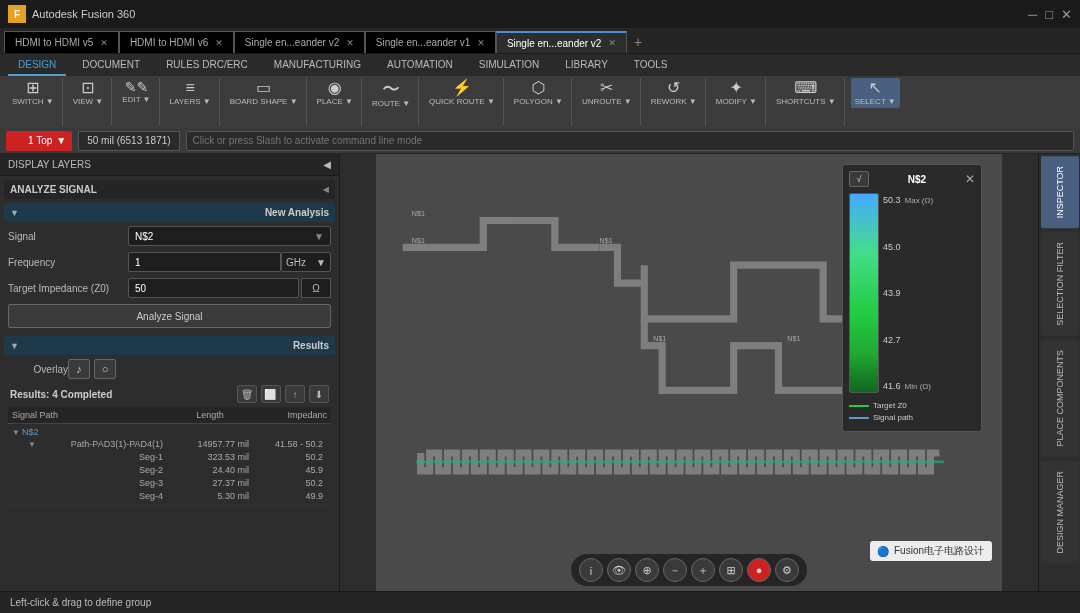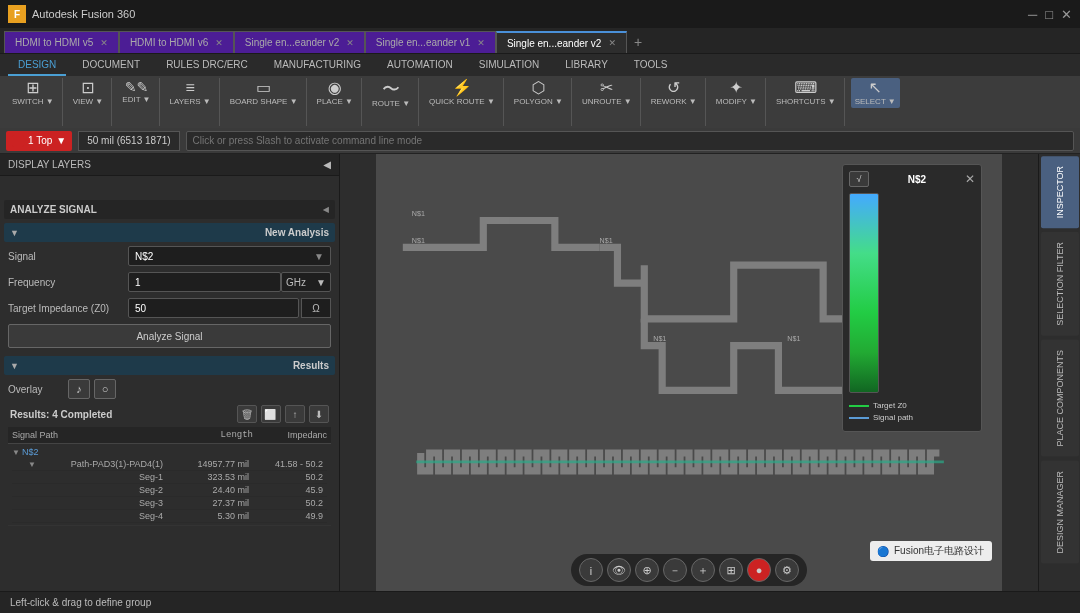--- a/index.html
+++ b/index.html
@@ -14,21 +14,21 @@
     #title-bar-logo { width: 18px; height: 18px; background: #e8a020; display: flex; align-items: center; justify-content: center; font-size: 10px; color: white; font-weight: bold; }
     #title-bar-title { font-size: 11px; color: #ccc; }
     #title-bar-controls { display: flex; gap: 8px; color: #999; font-size: 13px; cursor: pointer; }
 
     
     #tabs-row {
       height: 26px; background: #252525; display: flex; align-items: flex-end; padding: 0 4px;
       border-bottom: 1px solid #1a1a1a;
     }
     .tab {
-      height: 22px; padding: 0 10px; background: #4c1d95; color: #aaa; font-size: 10px;
+      height: 22px; padding: 0 10px; background: #000000; color: #aaa; font-size: 10px;
       display: flex; align-items: center; gap: 4px; border-top: 1px solid #555;
       border-left: 1px solid #555; border-right: 1px solid #555; cursor: pointer; white-space: nowrap;
     }
     .tab.active { background: #2d2d2d; color: #fff; border-top: 2px solid #4a90d9; }
     .tab-close { color: #888; font-size: 9px; margin-left: 3px; }
     .tab-add { height: 22px; width: 22px; background: transparent; color: #888; display: flex; align-items: center; justify-content: center; cursor: pointer; font-size: 14px; }
 
     
     #nav-tabs {
       height: 22px; background: #2a2a2a; display: flex; align-items: center; padding: 0 8px; gap: 6px;
@@ -84,21 +84,21 @@
 
     
     #left-panel {
       width: 340px; background: #2d2d2d; border-right: 1px solid #1a1a1a; display: flex; flex-direction: column;
       overflow: hidden;
     }
     #left-panel-header {
       height: 22px; background: #252525; display: flex; align-items: center; justify-content: space-between;
       padding: 0 8px; color: #bbb; font-size: 10px; border-bottom: 1px solid #1a1a1a;
     }
-    #left-panel-body { flex: 1; overflow-y: auto; padding: 4px; margin-top: 20px; }
+    #left-panel-body { flex: 1; overflow-y: auto; padding: 4px; }
 
     .panel-section-header {
       display: flex; align-items: center; justify-content: space-between;
       padding: 4px 6px; background: #252525; margin-bottom: 4px; cursor: pointer;
       border-radius: 2px;
     }
     .panel-section-header .title { color: #ccc; font-size: 10px; font-weight: bold; }
     .panel-section-header .triangle { color: #888; font-size: 8px; }
 
     .form-row { display: flex; align-items: center; margin-bottom: 6px; padding: 0 4px; }
@@ -118,42 +118,42 @@
     }
 
     .analyze-btn {
       width: 100%; height: 24px; background: #3a3a3a; border: 1px solid #666; color: #ccc;
       font-size: 10px; cursor: pointer; border-radius: 2px; margin: 4px 0 8px 0;
       display: flex; align-items: center; justify-content: center;
     }
 
     .results-section { padding: 0 4px; }
     .overlay-row { display: flex; align-items: center; margin-bottom: 6px; }
-    .overlay-label { color: #bbb; font-size: 10px; width: 60px; }
+    .overlay-label { color: #bbb; font-size: 10px; width: 60px; text-align: right; }
     .overlay-btns { display: flex; gap: 4px; }
     .overlay-btn {
       width: 22px; height: 20px; background: #3a3a3a; border: 1px solid #666; color: #ccc;
       font-size: 11px; display: flex; align-items: center; justify-content: center; cursor: pointer; border-radius: 2px;
     }
 
     .results-header { display: flex; align-items: center; justify-content: space-between; margin-bottom: 4px; padding: 0 2px; }
     .results-title { color: #ccc; font-size: 10px; font-weight: bold; }
     .results-actions { display: flex; gap: 4px; }
     .result-action-btn {
       width: 20px; height: 18px; background: #3a3a3a; border: 1px solid #555; color: #bbb;
       font-size: 10px; display: flex; align-items: center; justify-content: center; cursor: pointer; border-radius: 2px;
     }
 
     
     .results-table { width: 100%; font-size: 9px; }
     .results-table-header {
       display: flex; background: #252525; padding: 3px 4px; border-bottom: 1px solid #444; color: #aaa;
     }
     .col-signal { flex: 1; }
-    .col-length { width: 90px; text-align: right; padding-right: 4px; font-family: Liberation Mono, monospace; }
+    .col-length { width: 90px; text-align: center; padding-right: 4px; }
     .col-impedance { width: 70px; text-align: right; }
 
     .result-row { padding: 2px 4px; border-bottom: 1px solid #333; }
     .result-row-main { display: flex; align-items: center; color: #ccc; padding: 1px 0; cursor: pointer; }
     .result-expand { width: 10px; color: #888; font-size: 8px; }
     .result-name { flex: 1; color: #ccc; }
     .result-name.blue { color: #5b9bd5; }
     .result-meta { color: #888; font-size: 8px; }
 
     .sub-result { padding: 1px 4px 1px 20px; display: flex; align-items: center; border-bottom: 1px solid #2a2a2a; }
@@ -561,20 +561,33 @@
     
     <div id="impedance-chart">
       <div id="impedance-chart-header">
         <div id="chart-icon">√</div>
         <span id="impedance-chart-title">N$2</span>
         <span id="chart-close">✕</span>
       </div>
       <div id="chart-body">
         <div id="chart-bar-container">
           <div id="chart-bar"></div>
+          <div id="chart-labels">
+            <div style="display:flex;align-items:center;gap:4px">
+              <span>50.3</span>
+              <span style="color:#aaa;font-size:8px">Max (Ω)</span>
+            </div>
+            <span>45.0</span>
+            <span>43.9</span>
+            <span>42.7</span>
+            <div style="display:flex;align-items:center;gap:4px">
+              <span>41.6</span>
+              <span style="color:#aaa;font-size:8px">Min (Ω)</span>
+            </div>
+          </div>
         </div>
       </div>
       <div id="chart-legend">
         <div class="legend-item">
           <div class="legend-color" style="background:#22cc44"></div>
           <span>Target Z0</span>
         </div>
         <div class="legend-item">
           <div class="legend-color" style="background:#5b9bd5"></div>
           <span>Signal path</span>

